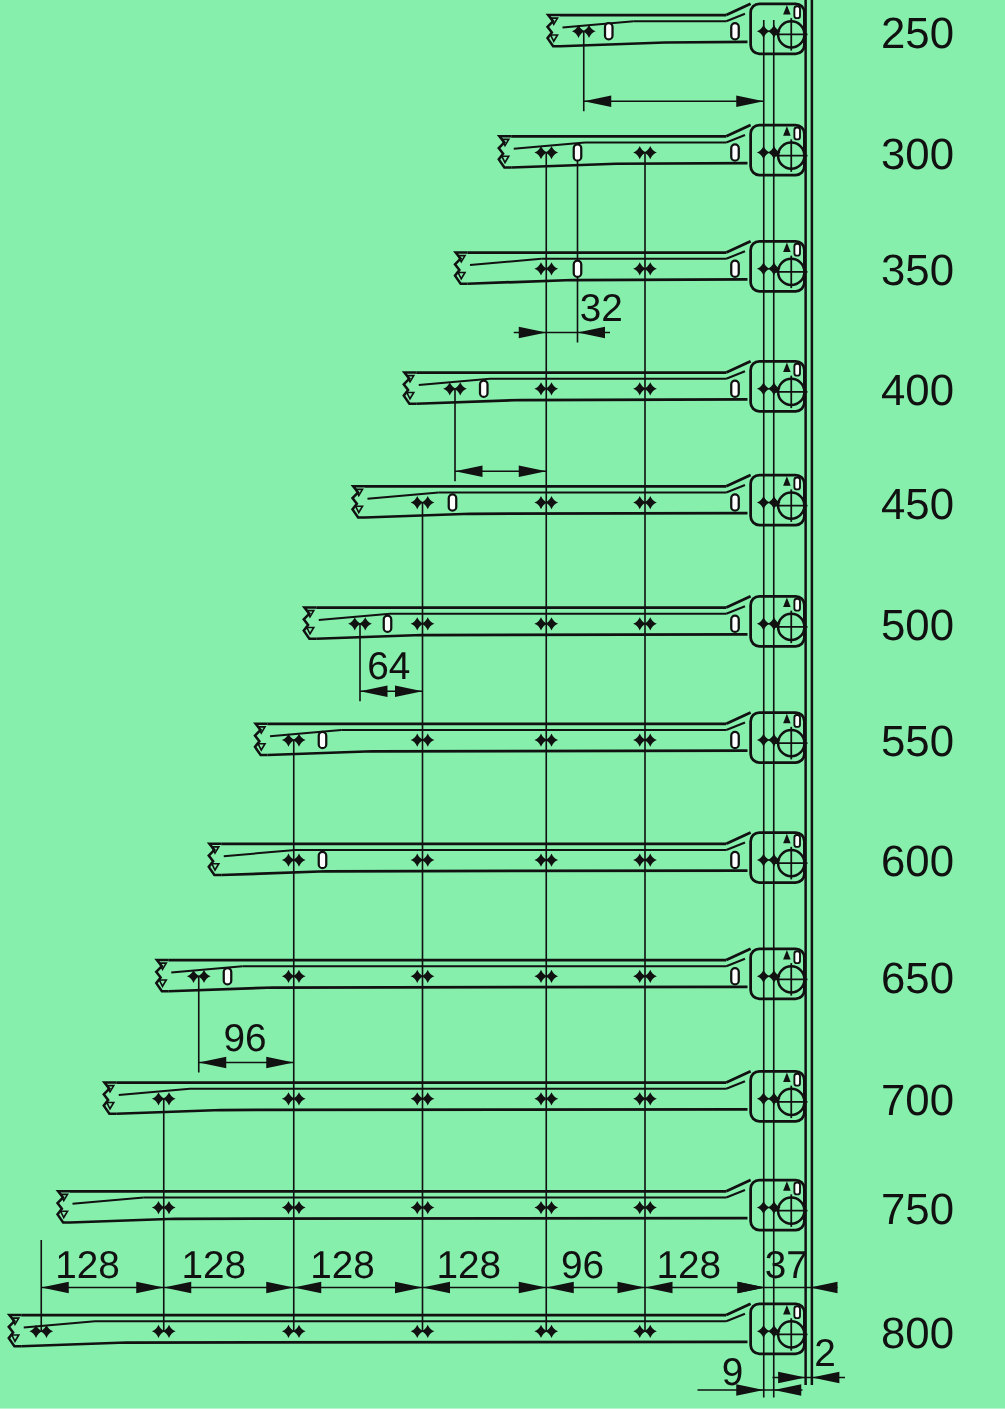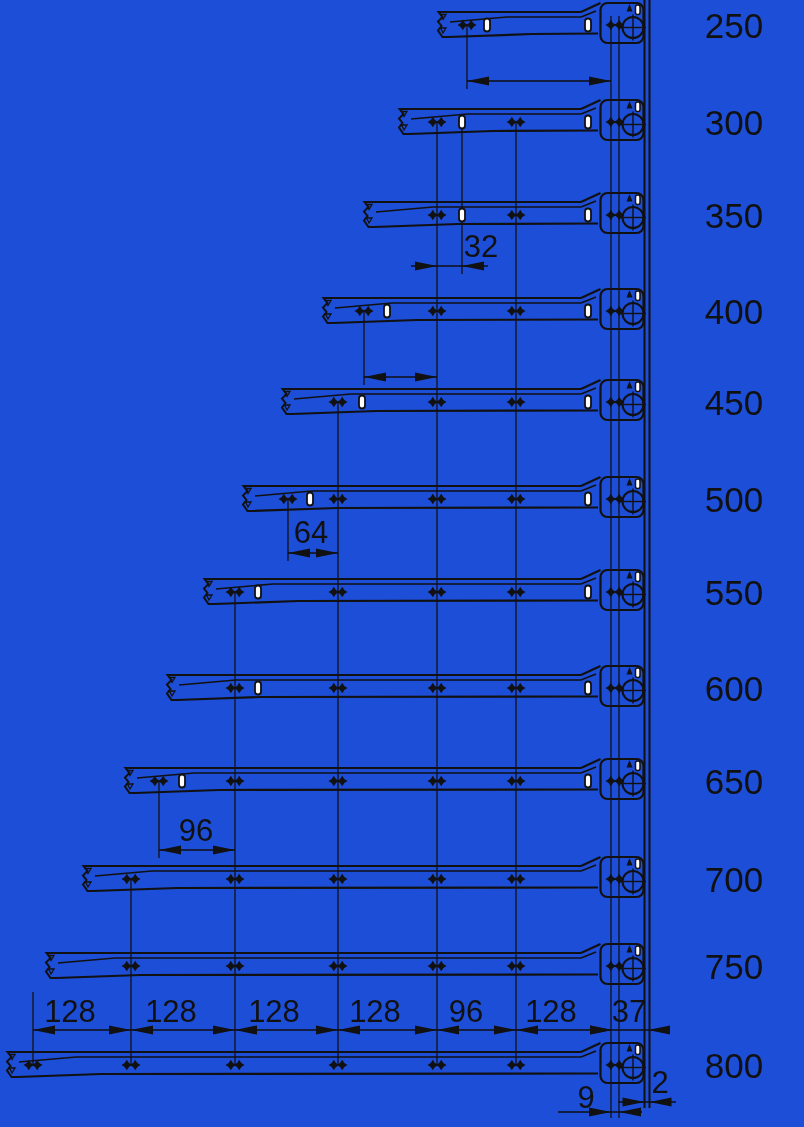--- a/index.html
+++ b/index.html
@@ -1,16 +1,16 @@
 <!DOCTYPE html>
 <html><head>
 <meta charset="utf-8">
 <style>
   html,body{margin:0;padding:0;background:#ffffff;}
-  .stage{position:relative;width:804px;height:1127px;background:#1d4ed8;overflow:hidden;
+  .stage{position:relative;width:804px;height:1127px;background:#86efac;overflow:hidden;
          font-family:"Liberation Sans", sans-serif;}
   svg{display:block;}
   text{font-family:"Liberation Sans", sans-serif;fill:#111111;}
 </style>
 </head>
 <body>
 
 <div class="stage">
   <svg id="diagram" width="804" height="1127" viewBox="0 0 804 1127" xmlns="http://www.w3.org/2000/svg">
       <line x1="644.5" y1="0" x2="644.5" y2="1108" stroke="#111111" stroke-width="2"></line>

